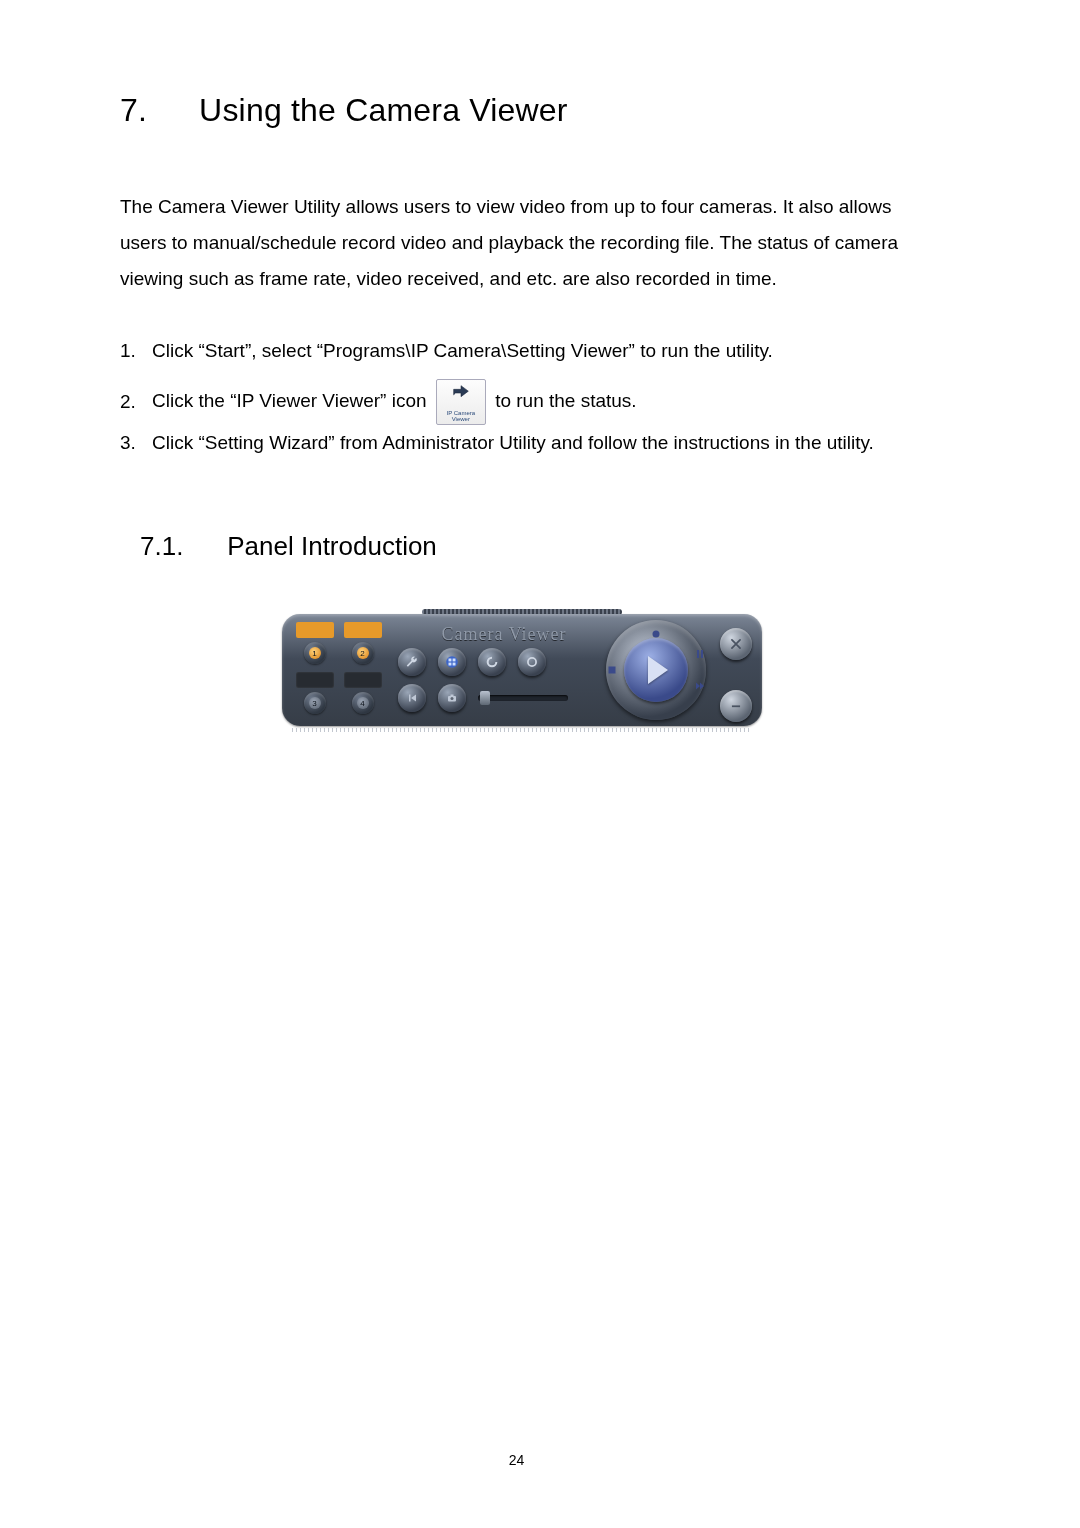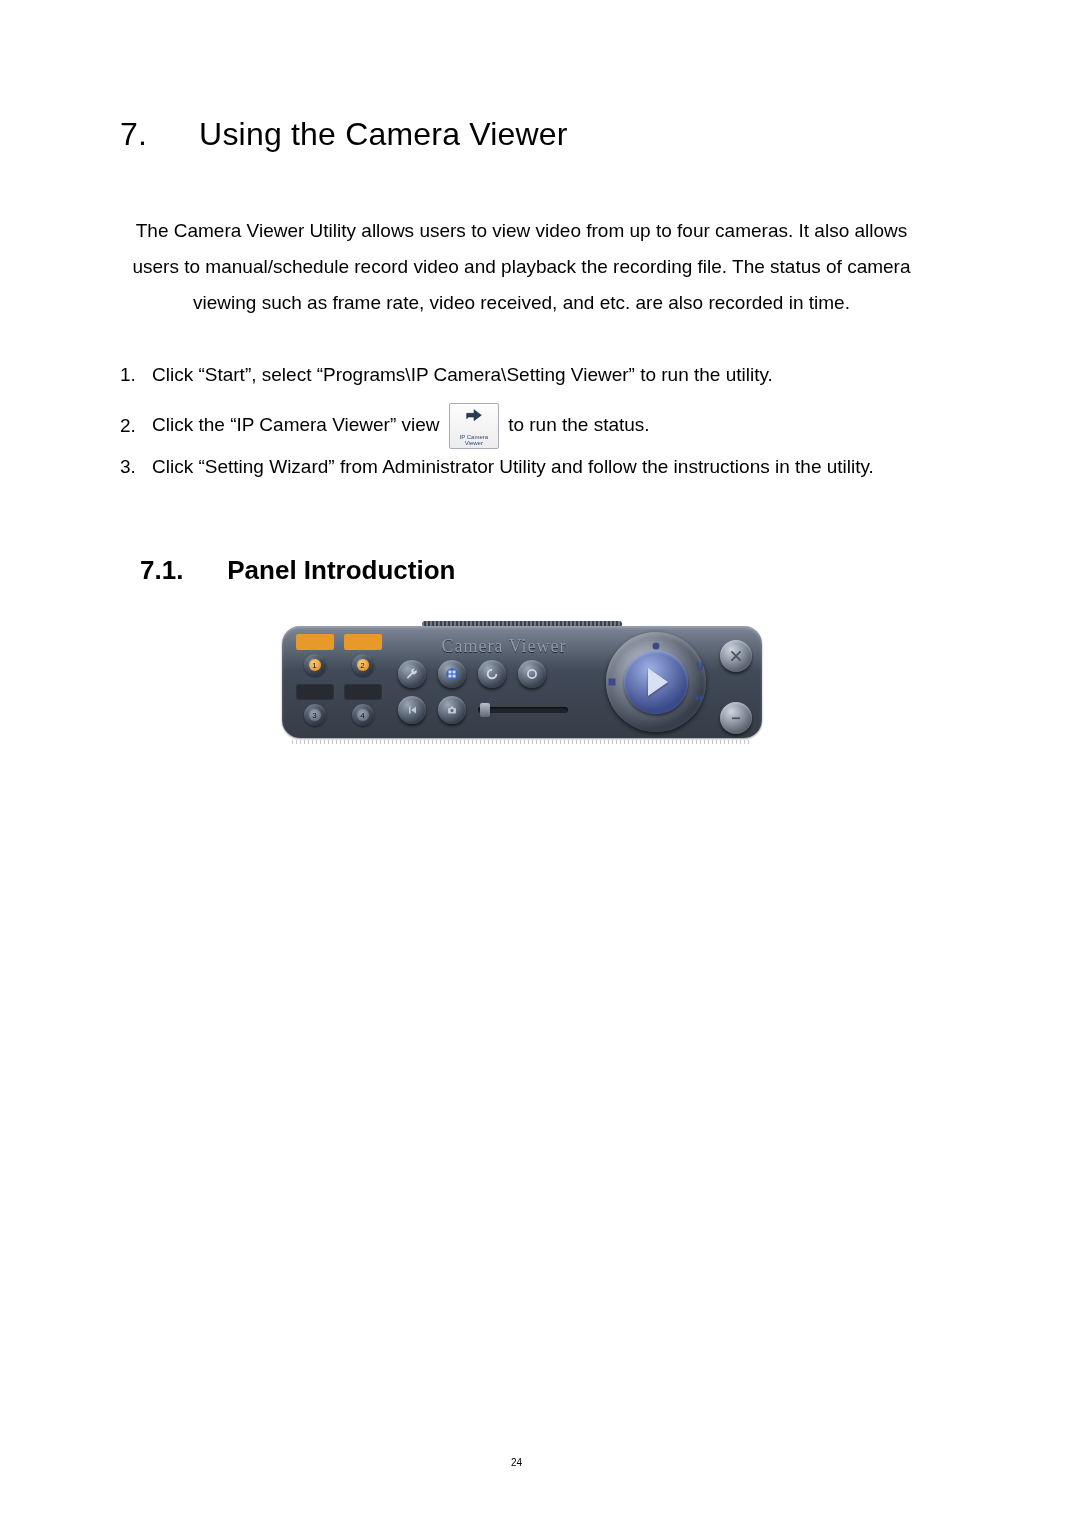--- a/index.html
+++ b/index.html
@@ -8,37 +8,36 @@
     background: #ffffff;
     font-family: Arial, Helvetica, sans-serif;
     color: #000000;
     width: 1080px;
   }
   .page {
     width: 1033px;
     height: 1528px;
     position: relative;
     box-sizing: border-box;
-    padding: 116px 110px 0 120px;
+    padding: 92px 110px 0 120px;
   }
   .chapter-heading {
     font-size: 32px;
     font-weight: 500;
     margin-bottom: 60px;
     letter-spacing: 0.2px;
   }
   .chapter-number {
     display: inline-block;
     width: 70px;
   }
   .body-text {
     font-size: 19px;
     line-height: 36px;
     margin-bottom: 36px;
-    text-align: center;
   }
   .list {
     font-size: 19px;
     line-height: 36px;
   }
   .list-row {
     display: flex;
     align-items: center;
     margin-bottom: 0px;
   }
@@ -71,23 +70,23 @@
     position: absolute;
     bottom: 2px;
     left: 0; right: 0;
     text-align: center;
     font-size: 6px;
     line-height: 6px;
     color: #2a4a7a;
   }
   .section-heading {
     font-size: 26px;
-    font-weight: bold;
+    font-weight: normal;
     margin-top: 70px;
-    margin-bottom: 40px;
+    margin-bottom: 52px;
     padding-left: 20px;
   }
   .section-number {
     display: inline-block;
     width: 80px;
   }
   
   .panel-figure {
     width: 480px;
     height: 112px;
@@ -258,21 +257,21 @@
     box-shadow: 0 2px 3px rgba(0,0,0,0.6), inset 0 2px 2px rgba(255,255,255,0.3);
     display: flex;
     align-items: center;
     justify-content: center;
   }
   .page-num {
     position: absolute;
     bottom: 60px;
     left: 0; right: 0;
     text-align: center;
-    font-size: 10px;
+    font-size: 14px;
   }
 </style>
 </head>
 <body>
 
 <div class="page">
 
   <div class="chapter-heading">
     <span class="chapter-number">7.</span>
     <span>Using the Camera Viewer</span>
@@ -283,21 +282,21 @@
   <div class="list">
 
     <div class="list-row">
       <div class="list-num">1.</div>
       <div class="list-content">Click “Start”, select “Programs\IP Camera\Setting Viewer” to run the utility.</div>
     </div>
 
     <div class="list-row" style="margin-top:10px">
       <div class="list-num">2.</div>
       <div class="list-content">
-        <span>Click the “IP Camera Viewer” view</span>
+        <span>Click the “IP Viewer Viewer” icon</span>
         <span class="inline-icon">
           <svg width="22" height="22" viewBox="0 0 24 24">
             <path d="M4 14 L4 8 L12 8 L12 4 L20 10 L12 16 L12 12 L6 12 Z" fill="#2a3b55" stroke="#1a2538" stroke-width="0.6"></path>
           </svg>
           <span class="caption">
             <span>IP Camera</span><br>
             <span>Viewer</span>
           </span>
         </span>
         <span>to run the status.</span>

